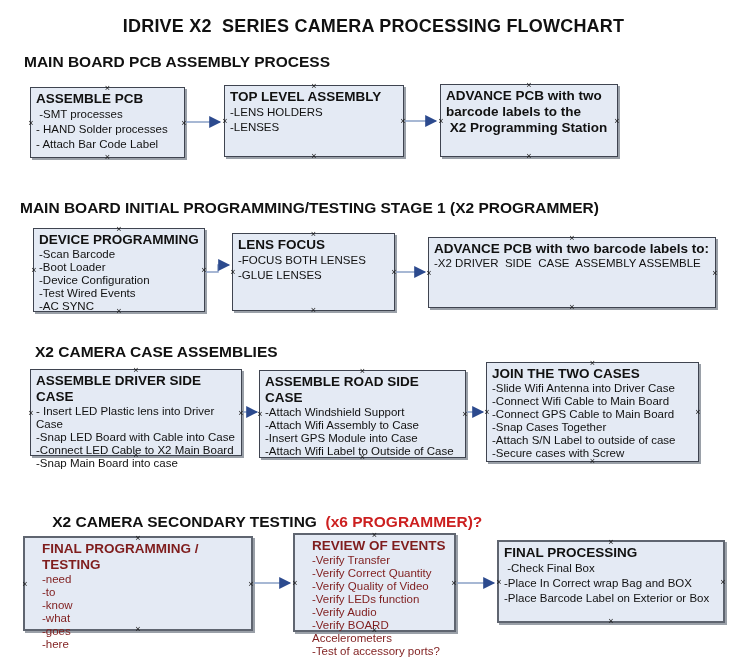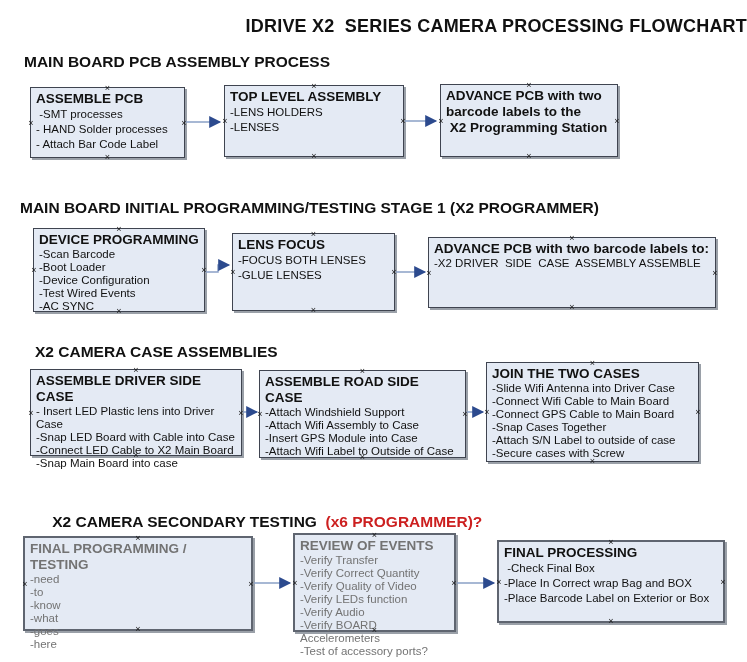--- a/index.html
+++ b/index.html
@@ -1,29 +1,29 @@
 <!DOCTYPE html>
 <html><head>
 <meta charset="utf-8">
 <style>
   html,body{margin:0;padding:0;background:#fff;}
   #page{position:relative;width:747px;height:662px;background:#ffffff;
         font-family:"Liberation Sans","DejaVu Sans",sans-serif;color:#111;overflow:hidden;}
-  .title{position:absolute;left:0;top:16px;width:747px;text-align:right;
+  .title{position:absolute;left:0;top:16px;width:747px;text-align:center;
          font-size:18px;font-weight:bold;letter-spacing:.2px;white-space:pre;}
   .sec-heading{position:absolute;font-size:15.5px;font-weight:bold;white-space:pre;}
   .sec-heading .red-part{color:#cc1f1f;}
   .fc-box{position:absolute;background:#e4eaf4;border:1px solid #3f4450;
           box-shadow:2px 2px 0 #9aa0a8;box-sizing:border-box;
           padding:3px 5px 0 5px;overflow:visible;}
   .fc-box.thick{border-width:2px;border-color:#5f6570;}
   .fc-title{font-size:13.5px;font-weight:bold;line-height:16px;white-space:pre-wrap;}
   .fc-line{font-size:11.5px;line-height:13px;white-space:pre-wrap;}
   .fc-box.allbold .fc-line{font-size:13.5px;font-weight:bold;line-height:16px;}
-  .fc-box.redbox .fc-title,.fc-box.redbox .fc-line{color:#737373;}
+  .fc-box.redbox .fc-title,.fc-box.redbox .fc-line{color:#7f1d1d;margin-left:12px;}
   .fc-box.roomy .fc-line{line-height:15px;}
   .handle{position:absolute;font-size:9px;line-height:9px;color:#1a1a1a;
           transform:translate(-50%,-50%);pointer-events:auto;z-index:3;}
   #arrow-layer{position:absolute;left:0;top:0;width:747px;height:662px;z-index:2;
                pointer-events:none;}
 </style>
 </head>
 <body>
 
 <div id="page">

